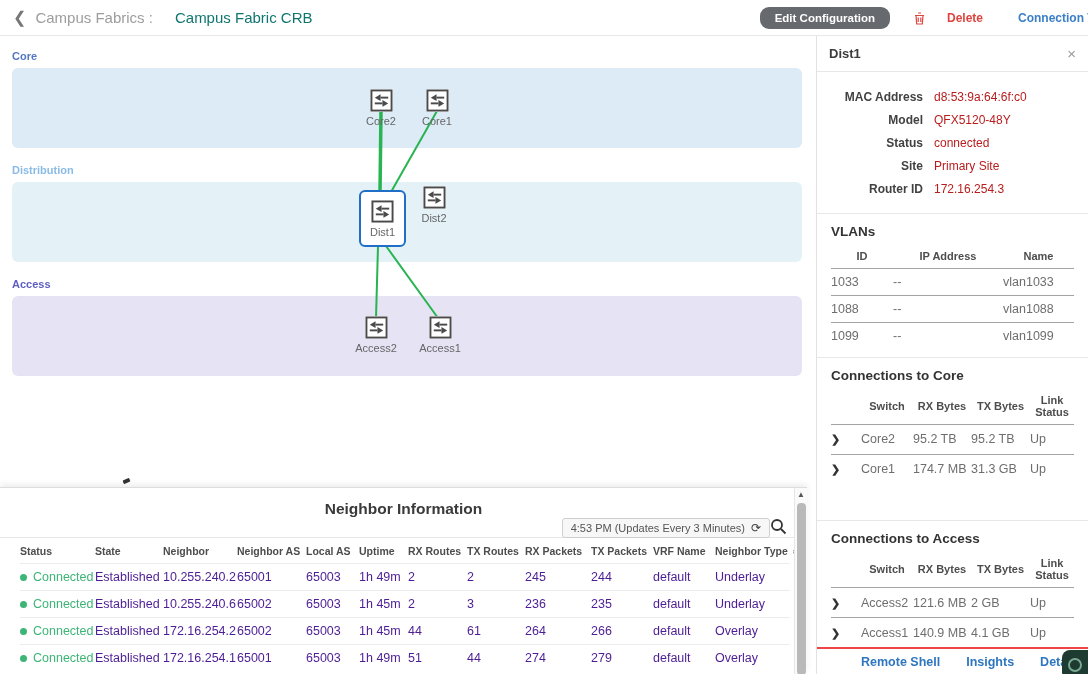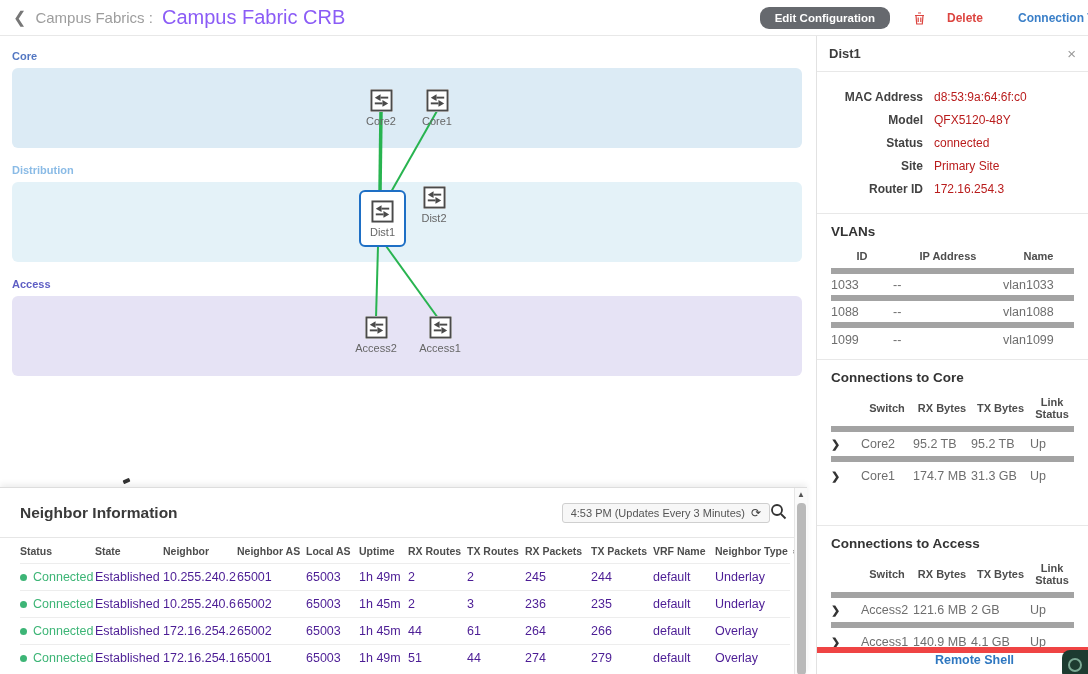--- a/index.html
+++ b/index.html
@@ -4,21 +4,21 @@
 <style>
   * { margin:0; padding:0; box-sizing:border-box; }
   html,body { width:1088px; height:674px; overflow:hidden; background:#fff;
     font-family:"Liberation Sans", sans-serif; position:relative; }
 
   
   .header { position:absolute; left:0; top:0; width:1088px; height:36px;
     background:#fff; border-bottom:1px solid #e8e8e8; display:flex; align-items:center; }
   .back-chevron { color:#777; font-size:16px; margin-left:13px; cursor:pointer; line-height:1; }
   .breadcrumb { color:#9d9d9d; font-size:15px; margin-left:9px;text-align:center; }
-  .page-title { color:#8b5cf6; font-size:20px; margin-left:9px; font-weight:400; }
+  .page-title { color:#0f766e; font-size:15px; margin-left:22px; font-weight:400; }
   .header-right { position:absolute; right:0; top:0; height:36px; display:flex; align-items:center; }
   .btn-edit { background:#66696e; color:#fff; font-size:11.5px; font-weight:bold;
     border:none; border-radius:9px; padding:5px 15px; margin-right:24px; cursor:pointer; }
   .btn-delete { color:#dc4540; font-size:12px; font-weight:bold; display:flex; align-items:center; gap:22px;
     margin-right:30px; cursor:pointer; }
   .btn-conn { color:#3a7fc8; font-size:12px; font-weight:bold; display:flex; align-items:center; gap:5px;
     cursor:pointer; white-space:nowrap; overflow:hidden; width:75px; }
 
   
   .topology { position:absolute; left:0; top:36px; width:816px; height:450px; background:#fff; }
@@ -49,35 +49,35 @@
   .panel-close { color:#9a9a9a; font-size:15px; cursor:pointer; line-height:1; }
   .fields { padding:13px 0 13px; }
   .field-row { display:flex; align-items:center; height:23px; font-size:12px; }
   .field-label { width:106px; text-align:right; font-weight:bold; color:#424242; }
   .field-value { margin-left:11px; color:#b91c1c; }
   .divider { border-top:1px solid #e8e8e8; }
   .section { padding:10px 14px 0; }
   .section-title { font-size:13.5px; font-weight:bold; color:#333; margin-bottom:7px; }
   table { border-collapse:collapse; width:100%; }
   .panel-table th { font-size:11px; font-weight:bold; color:#4d4d4d; text-align:center; padding:4px 0 6px; }
-  .panel-table td { font-size:12.5px; color:#6e6e6e; padding:0; height:27px; border-top:6px solid #a3a3a3; }
+  .panel-table td { font-size:12.5px; color:#6e6e6e; padding:0; height:27px; border-top:1px solid #a3a3a3; }
   .conn-table td { height:30px; }
   .chev { color:#333; font-size:11px; font-weight:bold; cursor:pointer; display:inline-block; }
-  .panel-footer { position:absolute; bottom:0; left:0; width:100%; height:27px; border-top:6px solid #ef4444;
-    display:flex; align-items:center; padding-left:44px; gap:26px; background:#fff;flex-direction:column; }
+  .panel-footer { position:absolute; bottom:0; left:0; width:100%; height:27px; border-top:2px solid #ef4444;
+    display:flex; align-items:center; padding-left:44px; gap:26px; background:#fff; }
   .panel-footer a { color:#2e77c0; font-size:12.5px; font-weight:bold; text-decoration:none; cursor:pointer; }
   .chat-widget { position:absolute; left:1062px; top:650px; width:34px; height:30px; background:#1d3b30;
     border-radius:8px; cursor:pointer; overflow:hidden; }
   .chat-widget-inner { position:absolute; left:6px; top:8px; width:14px; height:14px;
     border:2px solid #7aa893; border-radius:50%; }
 
   
   .bottom-panel { position:absolute; left:0; top:487px; width:807px; height:187px; background:#fff;
     border-top:1px solid #ddd; box-shadow:0 -3px 6px rgba(0,0,0,0.07); }
-  .bp-header { height:49px; display:flex; align-items:center; padding:0 20px; }
+  .bp-header { height:49px; display:flex; align-items:center; padding:12px 20px;flex-direction:column; }
   .bp-title { font-size:15.5px; font-weight:bold; color:#3a3a3a; flex:0 0 auto; }
   .bp-controls { margin-left:auto; display:flex; align-items:flex-start; }
   .time-pill { background:#f7f7f7; border:1px solid #cfcfcf; border-radius:3px; height:20px;
     display:flex; align-items:center; gap:6px; padding:0 8px; font-size:11px; color:#555; cursor:pointer; }
   .refresh-glyph { font-size:12px; color:#444; }
   .search-btn { cursor:pointer; display:flex; align-items:center; }
   .bp-divider { border-top:1px solid #e6e6e6; }
   .neighbor-table { table-layout:fixed; width:770px; margin-left:20px; }
   .neighbor-table th { font-size:10.5px; font-weight:bold; color:#4d4d4d; text-align:left;
     padding:7px 0 6px; white-space:nowrap; }

